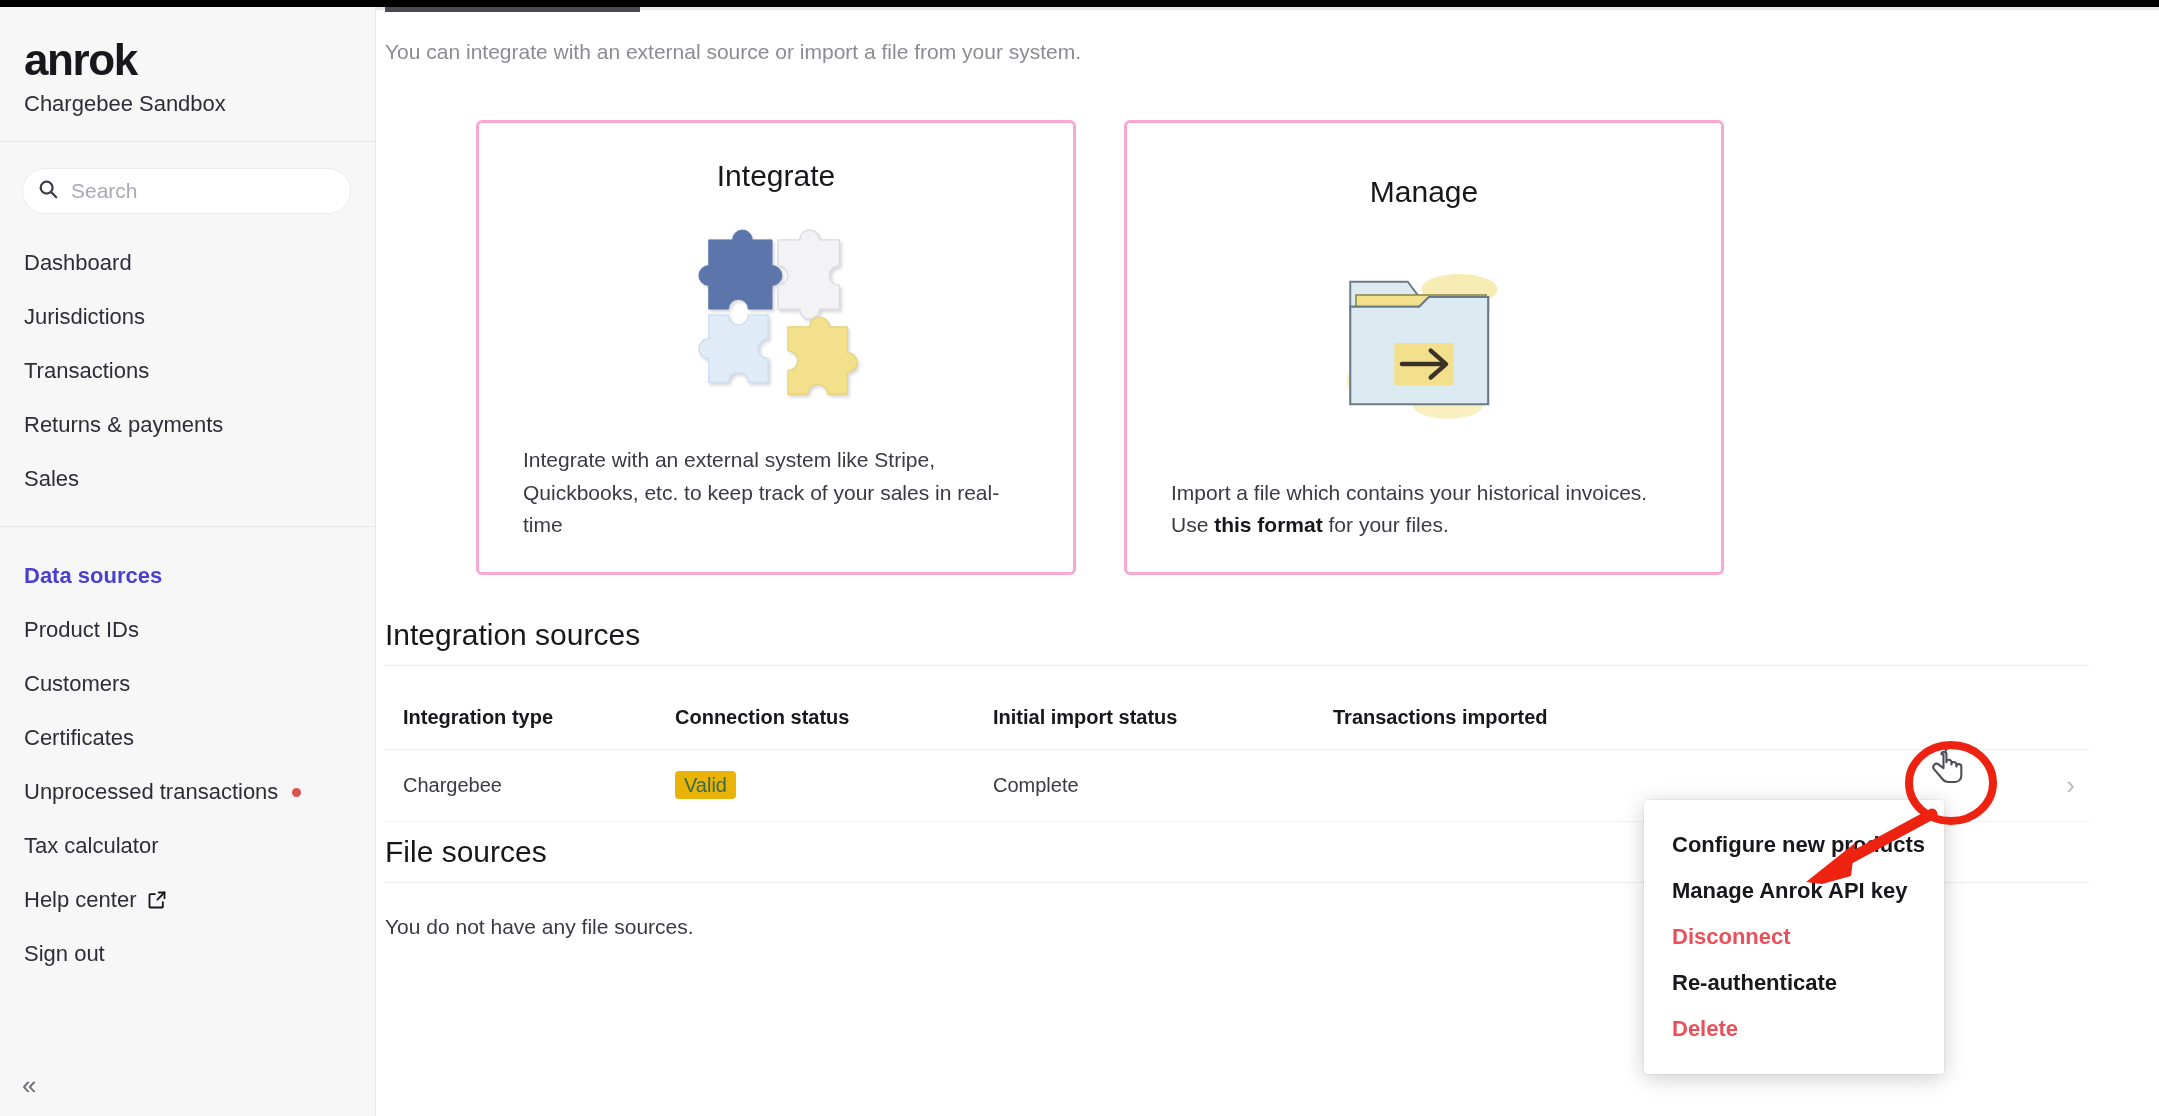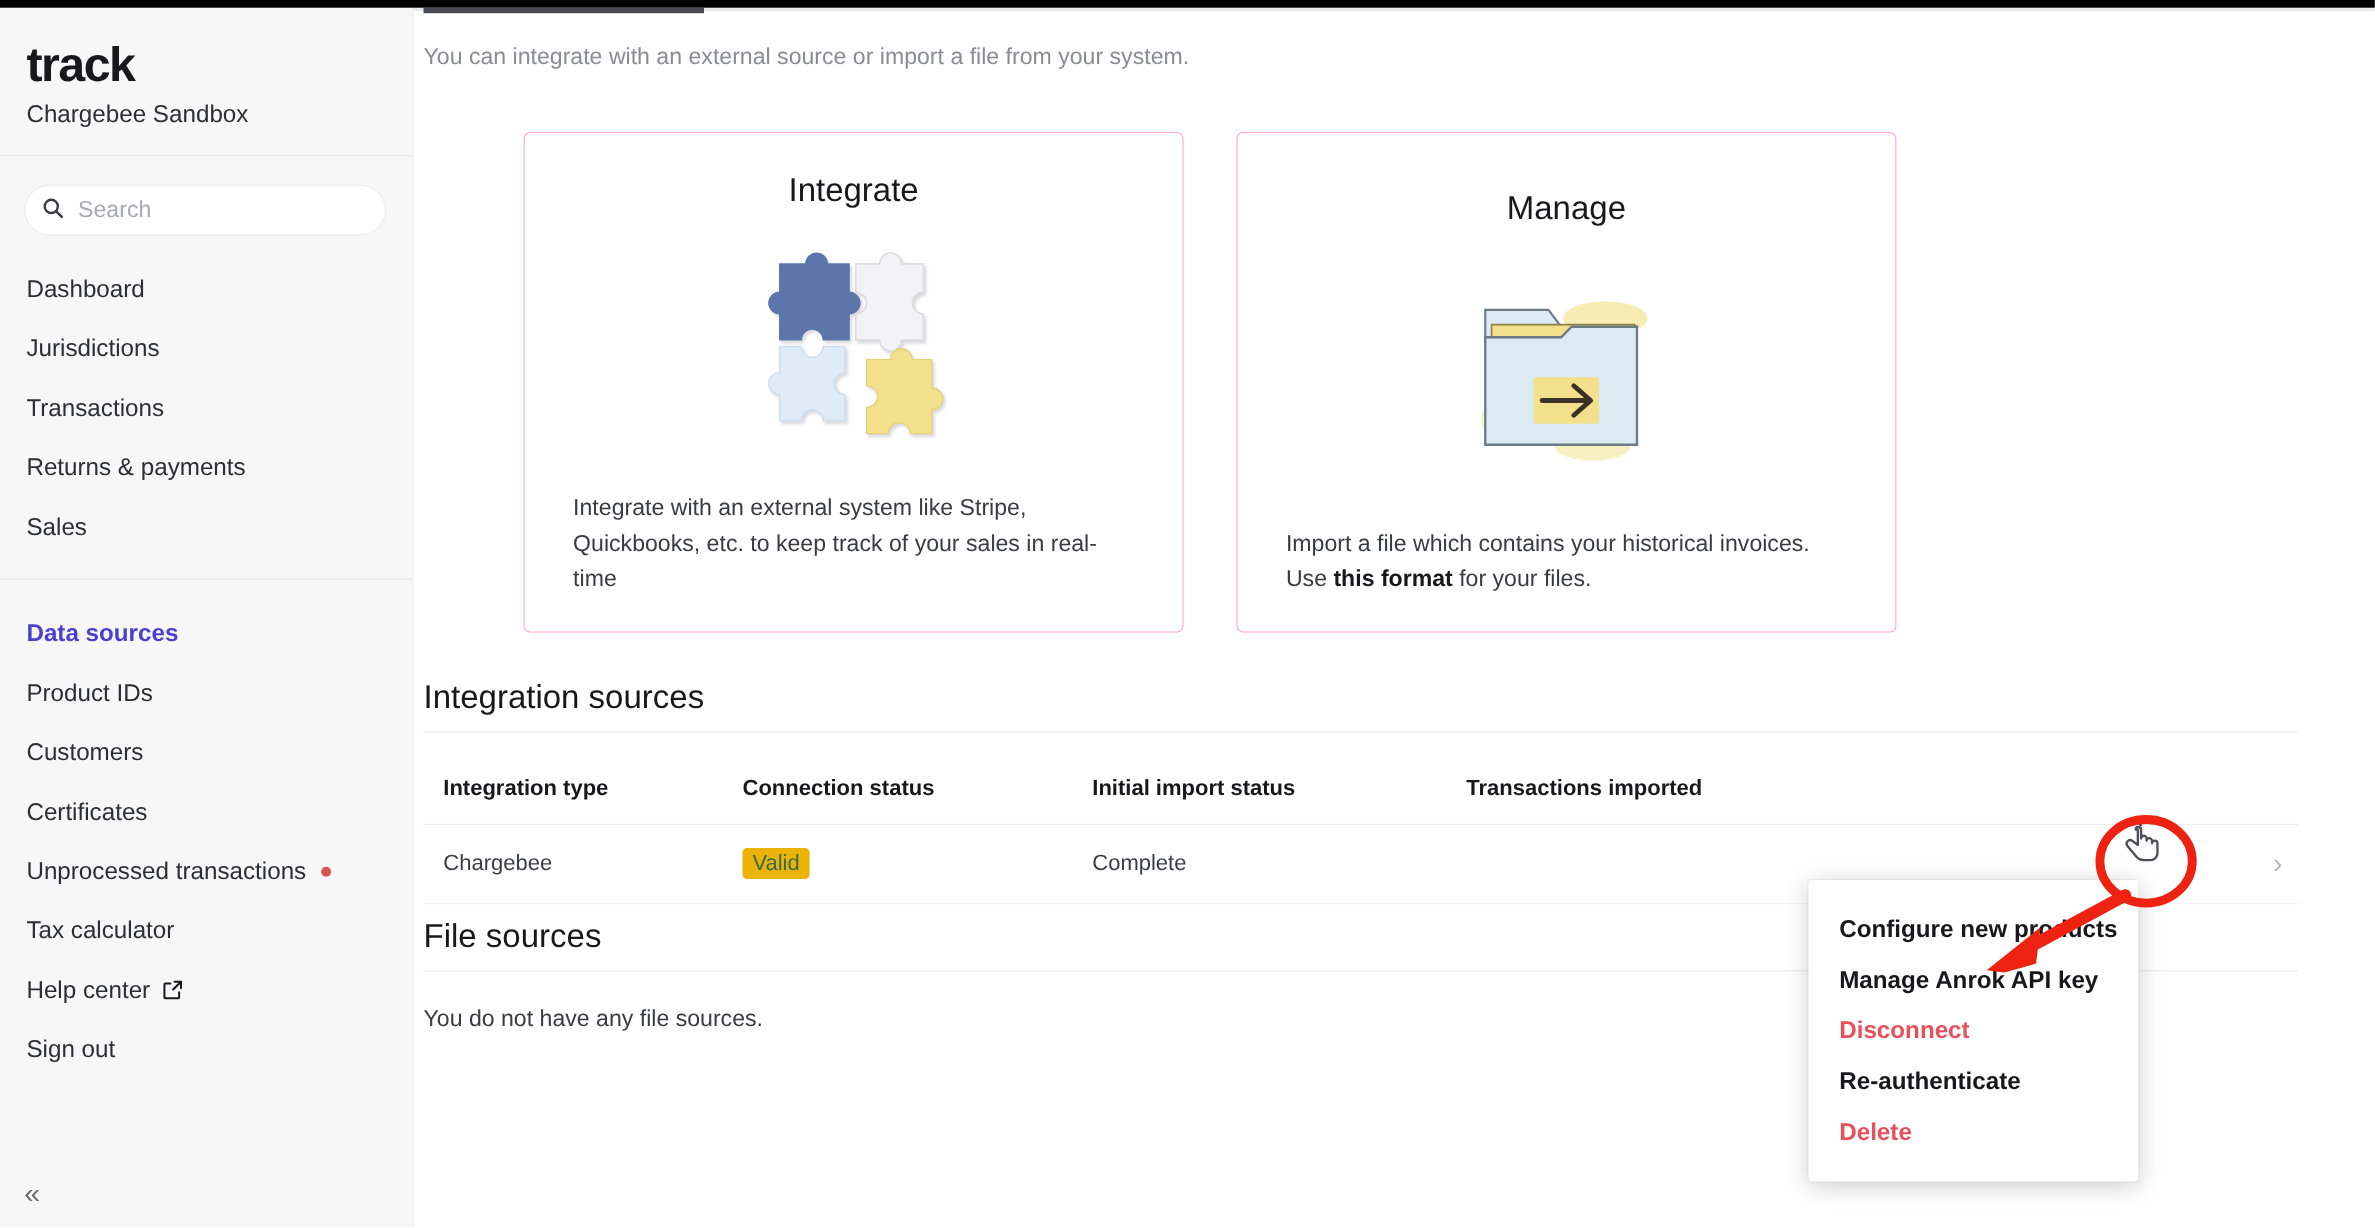--- a/index.html
+++ b/index.html
@@ -85,21 +85,21 @@
     position: absolute; top: 40px; left: 9px;
     font-size: 21px; color: #8b8b94;
   }
 
   .cards {
     position: absolute; top: 120px; left: 100px;
     display: flex; gap: 48px;
   }
   .card {
     width: 600px; height: 455px;
-    border: 1px solid #f9a8d4; border-radius: 6px;
+    border: 3px solid #f9a8d4; border-radius: 6px;
     background: #fff;
     display: flex; flex-direction: column; align-items: center;
     padding: 36px 44px 30px 44px;
     cursor: pointer;
   }
   .card-title {
     font-size: 30px; color: #17171c; font-weight: 400; text-align: center;
   }
   .card-art {
     flex: 1 1 auto; display: flex; align-items: center; justify-content: center;
@@ -169,21 +169,21 @@
 </head>
 <body>
 
 <div id="app">
 
   <div class="top-strip"></div>
 
   <aside class="sidebar">
 
     <div class="brand-block">
-      <div class="brand">track</div>
+      <div class="brand">anrok</div>
       <div class="workspace">Chargebee Sandbox</div>
     </div>
     <div class="side-divider"></div>
 
     <div class="search-wrap">
       <div class="search-box">
         <span>
           <svg width="22" height="22" viewBox="0 0 24 24" fill="none" stroke="#3a3a43" stroke-width="2.4" stroke-linecap="round">
             <circle cx="10.5" cy="10.5" r="6.5"></circle>
             <line x1="15.4" y1="15.4" x2="21" y2="21"></line>

